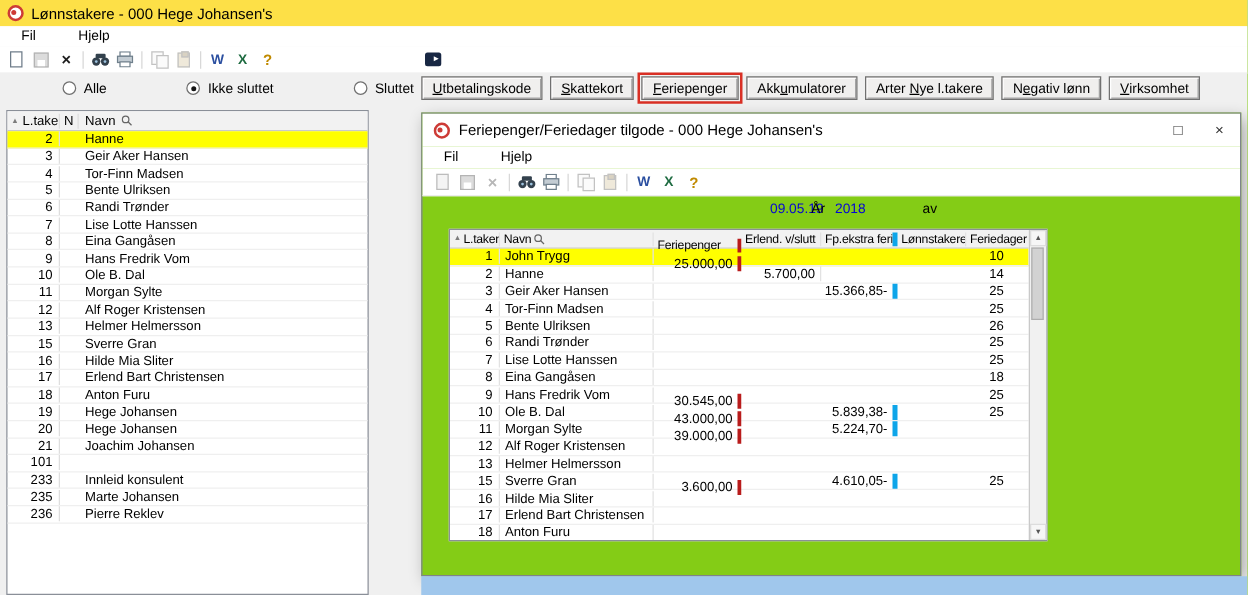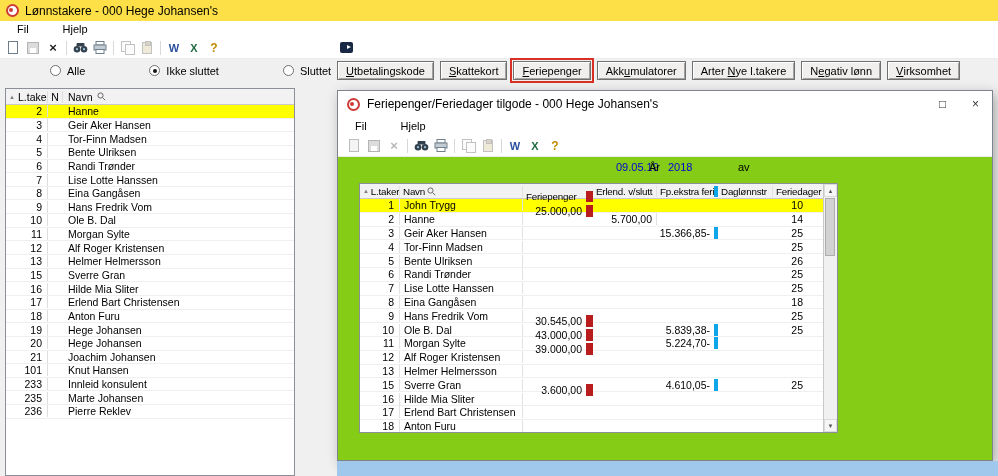--- a/index.html
+++ b/index.html
@@ -81,21 +81,21 @@
 
   
   .ftab { position:absolute; left:21px; top:92px; width:479px; height:250px; background:#fff; border:1px solid #8a8f98; display:flex; font-size:10.5px; }
   .ftab-main { flex:1; overflow:hidden; }
   .fthead { display:flex; height:15px; background:#f2f2f2; border-bottom:1px solid #c9c9c9; align-items:center; font-size:9.8px; letter-spacing:-0.2px; }
   .fthead > span { display:flex; align-items:center; gap:2px; padding-left:3px; overflow:hidden; white-space:nowrap; text-align:left; }
   .frow { display:flex; height:13.8px; align-items:center; border-bottom:1px solid #efefef; }
   .frow.selected { background:#ffff00; }
   .f-id { width:40px; min-width:40px; border-right:1px solid #e2e2e2; text-align:right; padding-right:5px; }
   .f-name { width:123px; min-width:123px; border-right:1px solid #e2e2e2; padding-left:4px; overflow:hidden; white-space:nowrap; }
-  .f-fp { width:70px; min-width:70px; border-right:7px solid #b91c1c;margin-top:11px; }
+  .f-fp { width:70px; min-width:70px; border-right:3px solid #b91c1c;margin-top:11px; }
   .f-vs { width:64px; min-width:64px; border-right:1px solid #e2e2e2; }
   .f-ek { width:61px; min-width:61px; border-right:4px solid #0ea5e9; }
   .f-dl { width:55px; min-width:55px; border-right:1px solid #e2e2e2; }
   .f-fd { width:50px; min-width:50px; text-align:right; padding-right:20px; }
   .num { text-align:right; padding-right:4px; }
   .fthead .f-id { text-align:left; padding-right:0; }
 
   
   .vscroll { width:14px; min-width:14px; background:#f1f1f1; border-left:1px solid #c9c9c9; display:flex; flex-direction:column; }
   .sb-btn { height:13px; display:flex; align-items:center; justify-content:center; font-size:6px; color:#555; background:#f6f6f6; border:1px solid #dcdcdc; }
@@ -348,21 +348,20 @@
 
       <div class="erow">
         <span class="c-id">21</span>
         <span class="c-n"></span>
         <span class="c-name">Joachim Johansen</span>
       </div>
 
       <div class="erow">
         <span class="c-id">101</span>
         <span class="c-n"></span>
-        <span class="c-name">Knut Hansen</span>
       </div>
 
       <div class="erow">
         <span class="c-id">233</span>
         <span class="c-n"></span>
         <span class="c-name">Innleid konsulent</span>
       </div>
 
       <div class="erow">
         <span class="c-id">235</span>
@@ -446,21 +445,21 @@
         <span class="f-name">
             <span>Navn</span>
             <svg width="9" height="9" viewBox="0 0 9 9">
               <circle cx="3.5" cy="3.5" r="2.6" fill="none" stroke="#666" stroke-width="1"></circle>
               <line x1="5.6" y1="5.6" x2="8.2" y2="8.2" stroke="#666" stroke-width="1"></line>
             </svg>
           </span>
         <span class="f-fp">Feriepenger</span>
         <span class="f-vs">Erlend. v/slutt</span>
         <span class="f-ek">Fp.ekstra ferie</span>
-        <span class="f-dl">Daglønnstr</span>
+        <span class="f-dl">Lønnstakere</span>
         <span class="f-fd">Feriedager</span>
       </div>
       <div>
 
           <div class="frow selected">
             <span class="f-id">1</span>
             <span class="f-name">John Trygg</span>
             <span class="f-fp num">25.000,00</span>
             <span class="f-vs num"></span>
             <span class="f-ek num"></span>

